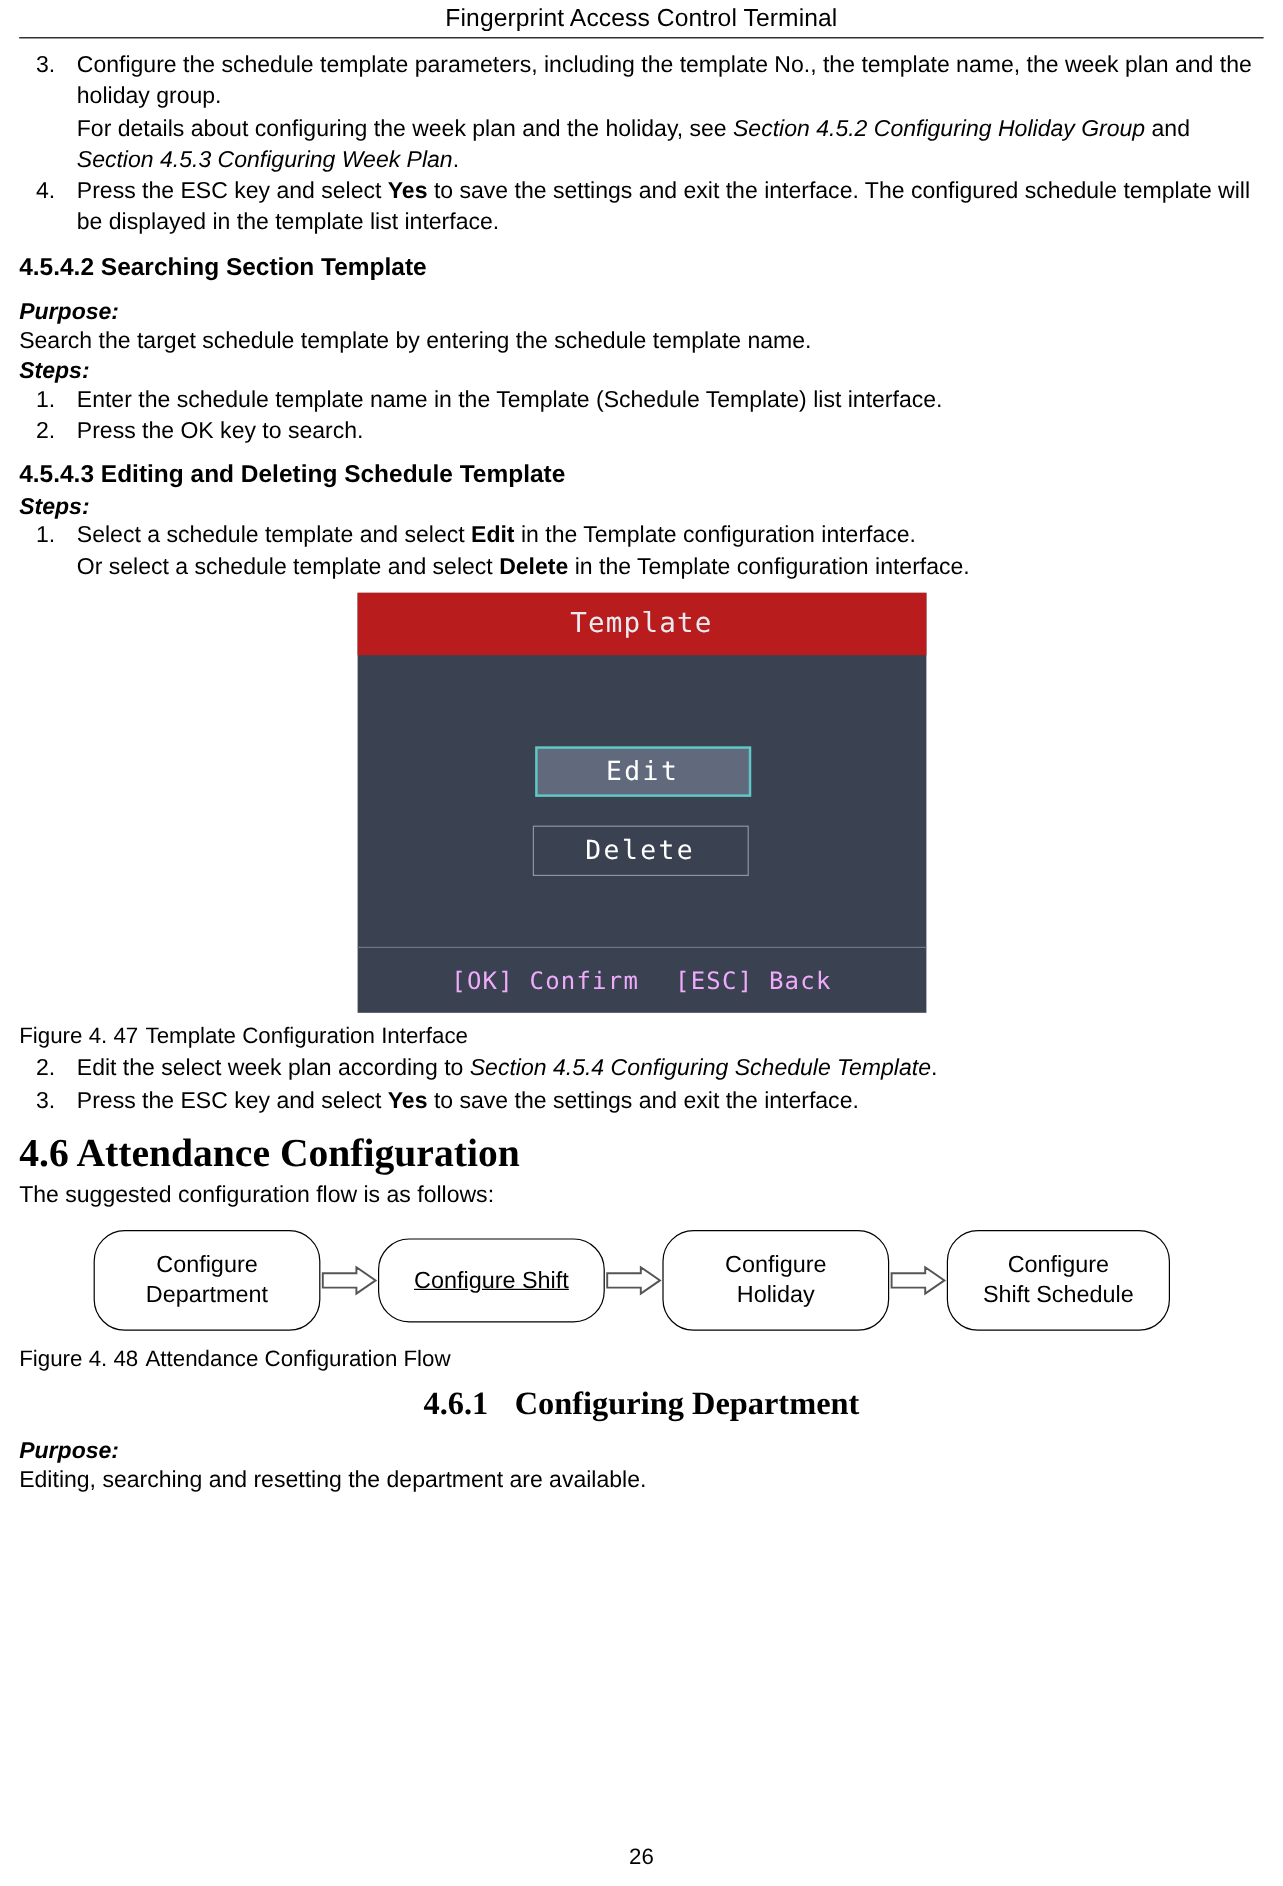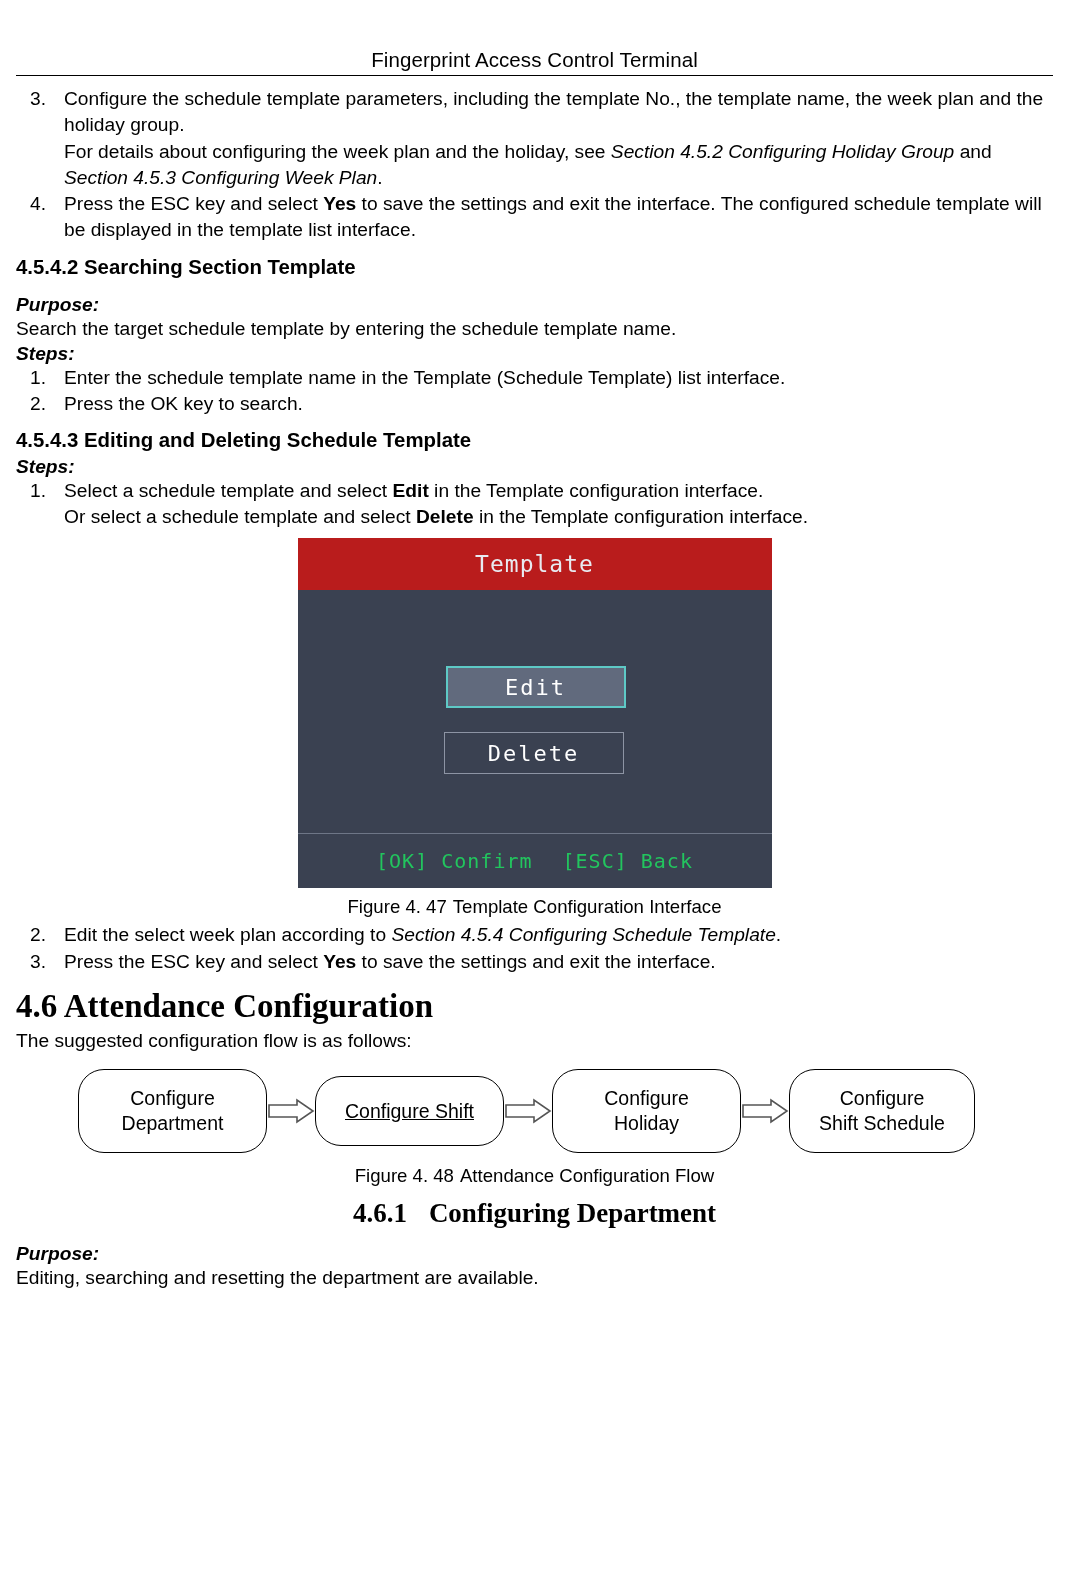--- a/index.html
+++ b/index.html
@@ -21,21 +21,20 @@
     box-sizing: border-box;
     padding: 0 16px;
   }
   
   .header {
     text-align: center;
     font-size: 20.5px;
     padding-top: 4px;
     padding-bottom: 3px;
     letter-spacing: 0.1px;
-    margin-top: 44px;
   }
   .header-rule {
     border: none;
     border-top: 1.6px solid #000;
     margin: 0 0 10px 0;
   }
   .ol {
     margin: 0;
     padding: 0;
     list-style: none;
@@ -136,30 +135,30 @@
     align-items: center;
     justify-content: center;
     letter-spacing: 2px;
     box-sizing: border-box;
   }
   .device-footer {
     position: absolute;
     left: 0; right: 0; bottom: 0;
     height: 54px;
     border-top: 1.5px solid #6e7687;
-    color: #22c55e;
+    color: #f0abfc;
     font-size: 20px;
     display: flex;
     align-items: center;
     justify-content: center;
     letter-spacing: 1px;
   }
   .device-footer .gap { display: inline-block; width: 30px; }
   .figcaption {
-    text-align: center;
+    text-align: left;
     font-size: 18.6px;
     margin-top: 8px;
     margin-bottom: 4px;
   }
   .figcaption .fignum { }
   
   .chapter {
     font-family: "Liberation Serif", serif;
     font-size: 33px;
     font-weight: bold;

